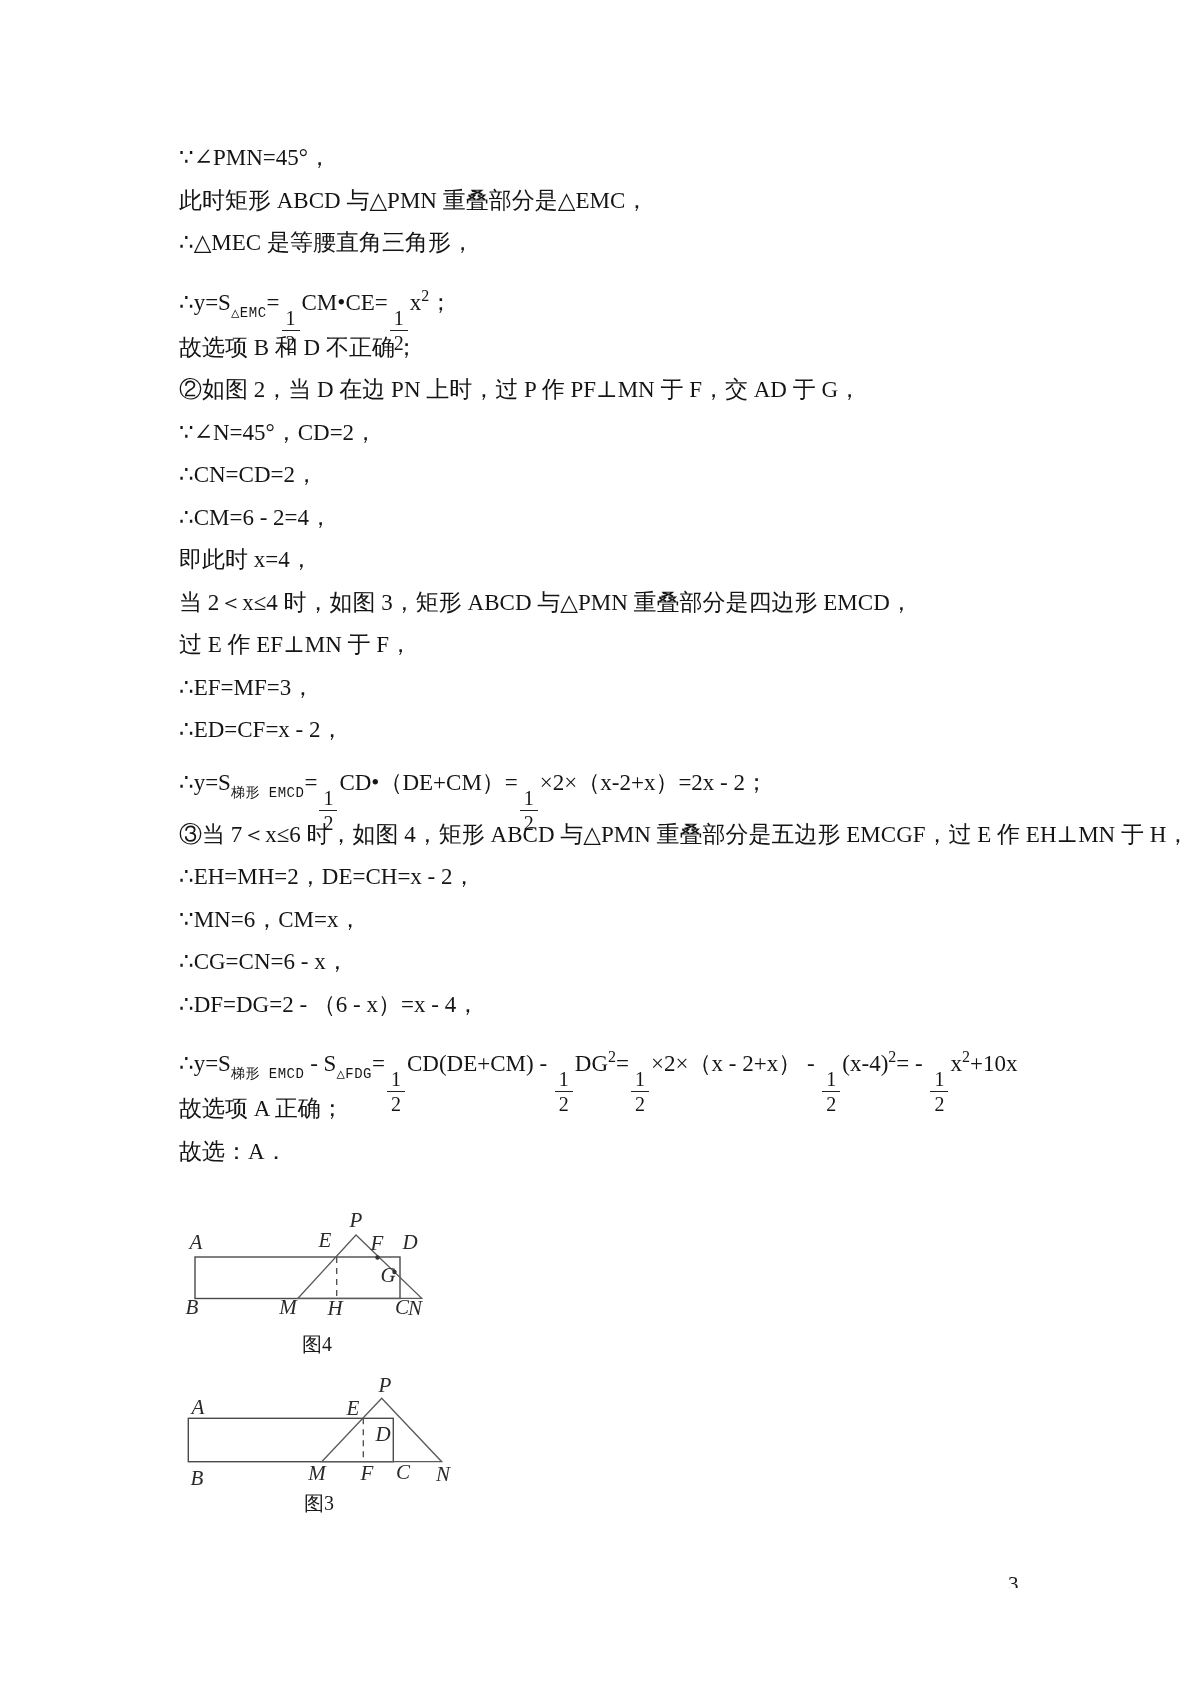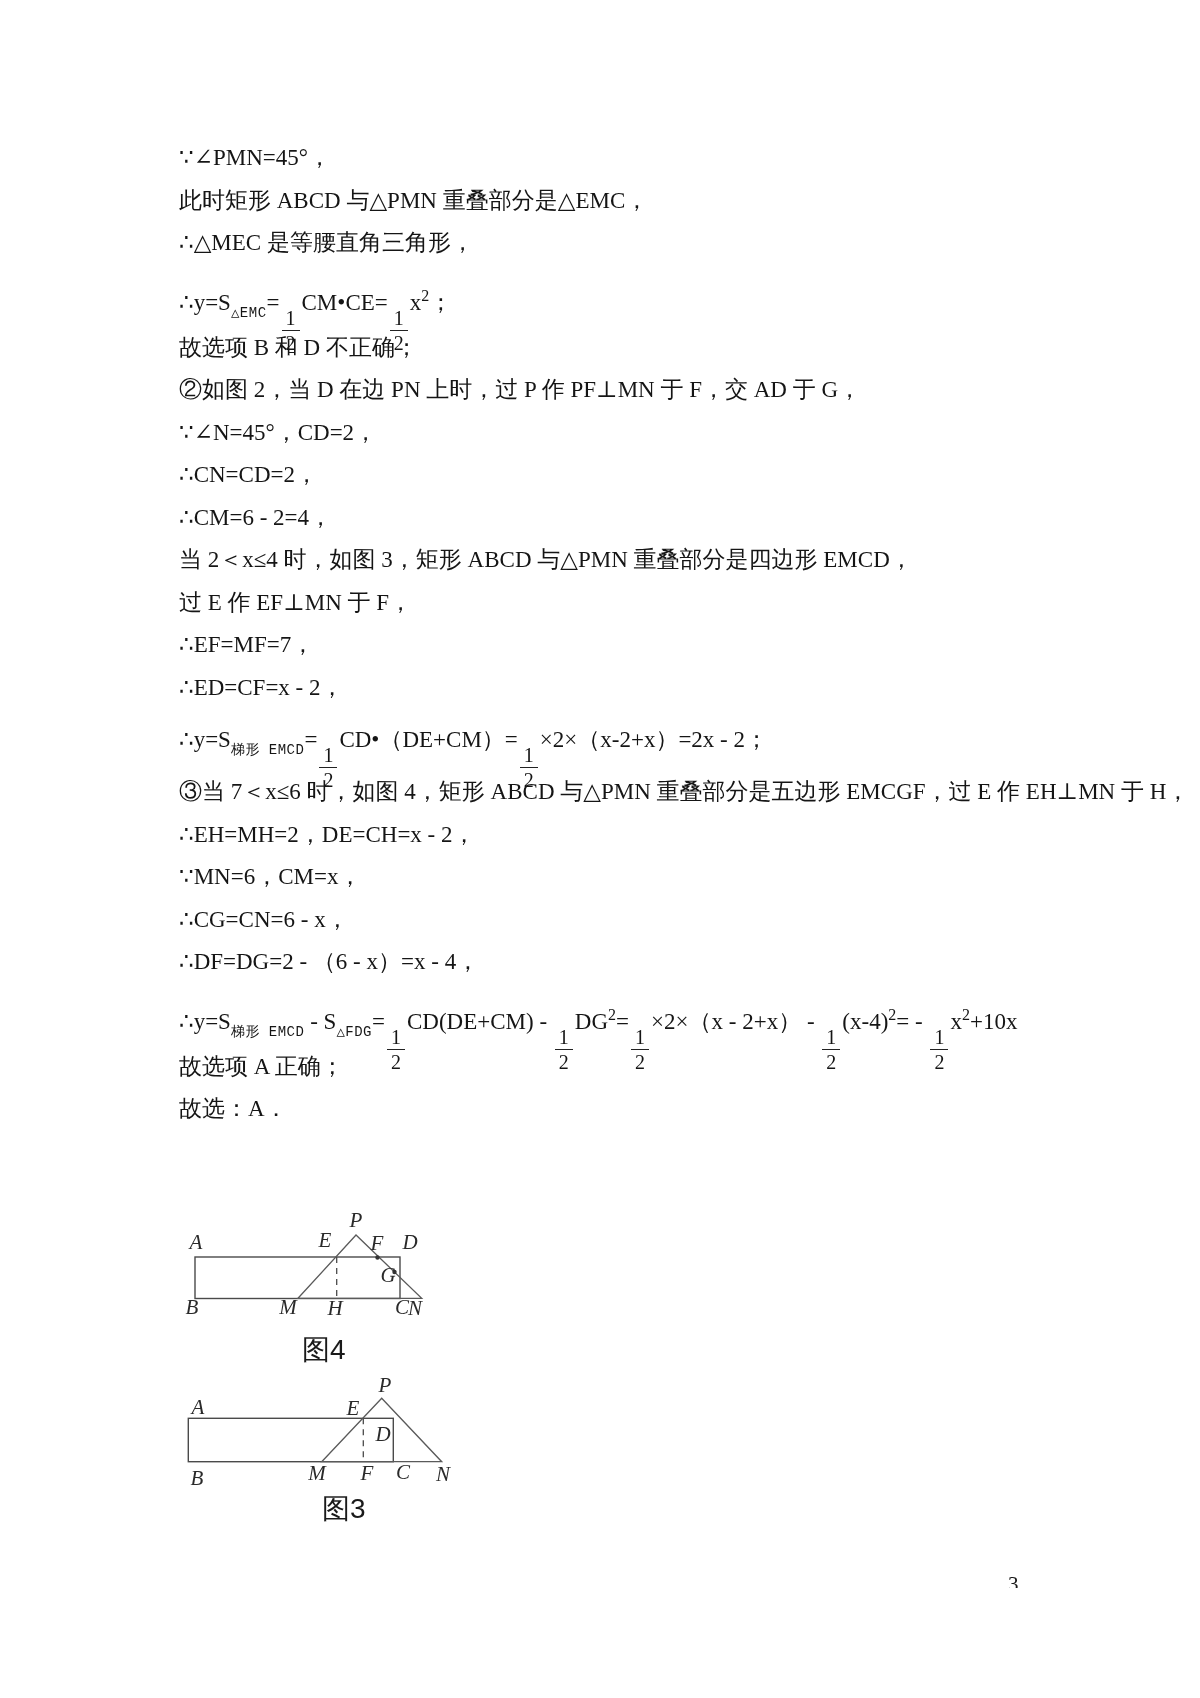--- a/index.html
+++ b/index.html
@@ -18,21 +18,21 @@
     vertical-align:-15px;line-height:1;font-size:20px;margin:0 2px;text-align:center;
   }
   .frac .num{padding:0 4px 2px;}
   .frac .den{border-top:1.6px solid #222;padding:2px 4px 0;}
   .figure{position:absolute;}
   .figure svg{position:absolute;left:0;top:0;}
   .fig-label{
     position:absolute;transform:translate(-50%,-50%);
     font-style:italic;font-size:21px;color:#2a2a2a;font-family:"Liberation Serif",serif;
   }
-  .caption{position:absolute;font-size:28px;color:#1a1a1a;font-family:Liberation Sans, sans-serif;}
+  .caption{position:absolute;font-size:20px;color:#1a1a1a;font-family:Liberation Serif, serif;}
   .page-number{position:absolute;font-size:21px;color:#1a1a1a;}
 </style>
 </head>
 <body>
 
 <div class="page">
 
   <div class="content">
       <div class="line"><span class="text">∵∠PMN=45°，</span></div>
       <div class="line"><span class="text">此时矩形 ABCD 与△PMN 重叠部分是△EMC，</span></div>
@@ -42,23 +42,24 @@
           <span class="den">2</span>
         </span><span class="text">CM•CE=</span><span class="frac">
           <span class="num">1</span>
           <span class="den">2</span>
         </span><span class="text">x</span><span class="sup">2</span><span class="text">；</span></div>
       <div class="line"><span class="text">故选项 B 和 D 不正确；</span></div>
       <div class="line"><span class="text">②如图 2，当 D 在边 PN 上时，过 P 作 PF⊥MN 于 F，交 AD 于 G，</span></div>
       <div class="line"><span class="text">∵∠N=45°，CD=2，</span></div>
       <div class="line"><span class="text">∴CN=CD=2，</span></div>
       <div class="line"><span class="text">∴CM=6 - 2=4，</span></div>
+      <div class="line"><span class="text">即此时 x=4，</span></div>
       <div class="line"><span class="text">当 2＜x≤4 时，如图 3，矩形 ABCD 与△PMN 重叠部分是四边形 EMCD，</span></div>
       <div class="line"><span class="text">过 E 作 EF⊥MN 于 F，</span></div>
-      <div class="line"><span class="text">∴EF=MF=7，</span></div>
+      <div class="line"><span class="text">∴EF=MF=3，</span></div>
       <div class="line"><span class="text">∴ED=CF=x - 2，</span></div>
       <div class="line formula"><span class="text">∴y=S</span><span class="sub">梯形 EMCD</span><span class="text">=</span><span class="frac">
           <span class="num">1</span>
           <span class="den">2</span>
         </span><span class="text">CD•（DE+CM）=</span><span class="frac">
           <span class="num">1</span>
           <span class="den">2</span>
         </span><span class="text">×2×（x-2+x）=2x - 2；</span></div>
       <div class="line"><span class="text">③当 7＜x≤6 时，如图 4，矩形 ABCD 与△PMN 重叠部分是五边形 EMCGF，过 E 作 EH⊥MN 于 H，</span></div>
       <div class="line"><span class="text">∴EH=MH=2，DE=CH=x - 2，</span></div>
@@ -116,17 +117,17 @@
   <span class="fig-label" style="left: 200px; top: 10px;">P</span>
       <span class="fig-label" style="left: 13px; top: 32px;">A</span>
       <span class="fig-label" style="left: 168px; top: 33px;">E</span>
       <span class="fig-label" style="left: 198px; top: 59px;">D</span>
       <span class="fig-label" style="left: 12px; top: 103px;">B</span>
       <span class="fig-label" style="left: 132px; top: 98px;">M</span>
       <span class="fig-label" style="left: 182px; top: 98px;">F</span>
       <span class="fig-label" style="left: 218px; top: 97px;">C</span>
       <span class="fig-label" style="left: 258px; top: 99px;">N</span>
     </div>
-  <div class="caption" style="left:322px;top:1490px">图3</div>
+  <div class="caption" style="left:304px;top:1490px">图3</div>
 
   <div class="page-number" style="left:1008px;top:1572px">3</div>
 
 </div>
 
 </body></html>

